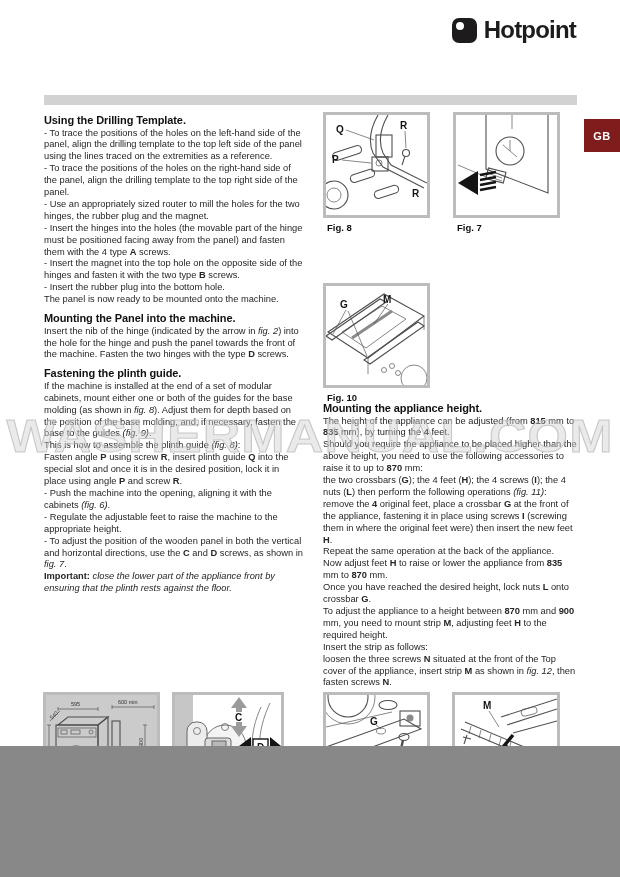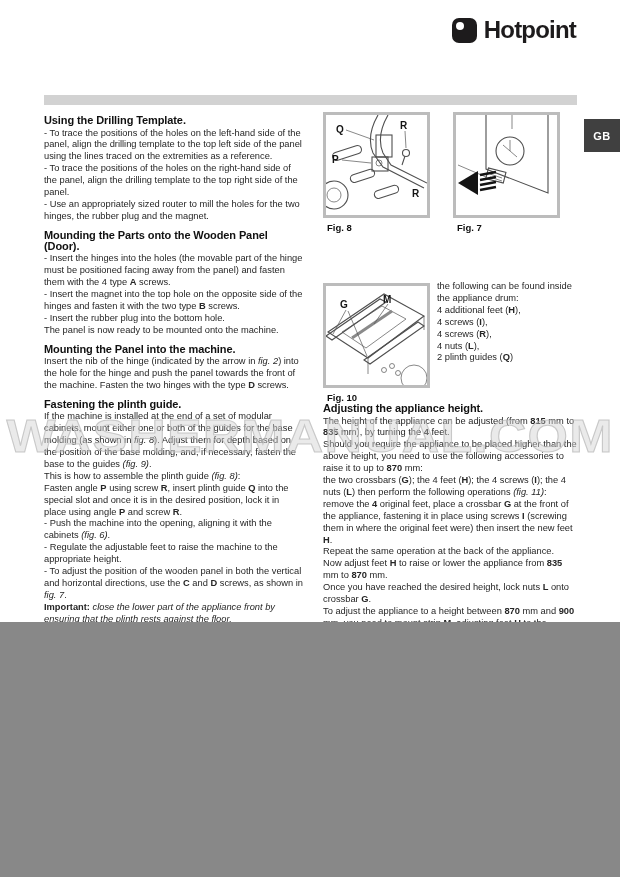--- a/index.html
+++ b/index.html
@@ -1,24 +1,24 @@
 <!DOCTYPE html>
 <html><head>
 <meta charset="utf-8">
 <style>
   html,body{margin:0;padding:0;background:#888;}
-  .page{position:relative;width:620px;height:622px;background:#ffffff;overflow:hidden;
+  .page{position:relative;width:620px;height:746px;background:#ffffff;overflow:hidden;
         font-family:"Liberation Sans",sans-serif;color:#262626;}
   
   .logo{position:absolute;top:16px;right:44px;display:flex;align-items:center;gap:7px;}
   .logo-mark{position:relative;display:inline-block;width:25px;height:25px;background:#1d1b1c;border-radius:7px;}
   .logo-mark .dot{position:absolute;left:4px;top:4px;width:8px;height:8px;background:#fff;border-radius:50%;}
   .logo-text{font-size:24px;font-weight:bold;letter-spacing:-0.8px;color:#1d1b1c;}
   .rule-top{position:absolute;left:44px;top:95px;width:533px;height:10px;background:#d2d2d2;}
-  .gb-tab{position:absolute;left:584px;top:119px;width:36px;height:33px;background:#404040;
+  .gb-tab{position:absolute;left:584px;top:119px;width:36px;height:33px;background:#7f1d1d;
           color:#fff;font-weight:bold;font-size:11px;display:flex;align-items:center;justify-content:center;
           letter-spacing:.5px;}
   
   .tblock{position:absolute;font-size:9.3px;line-height:11.9px;}
   .tblock p{margin:0;white-space:pre-line;}
   .section h3{margin:7px 0 1.5px;font-size:11px;line-height:11px;letter-spacing:-0.1px;color:#111;}
   .tblock .section:first-child h3{margin-top:0;}
   #left-col{left:44px;top:115px;width:259px;}
   #acc-block{left:323px;top:240px;width:256px;}
   #fig10-side{left:437px;top:281px;width:143px;}
@@ -69,21 +69,20 @@
   <div class="watermark">WASHERMANUAL.COM</div>
 
   <div class="tblock" id="left-col">
     <div class="section">
       <h3>Using the Drilling Template.</h3>
       <p>- To trace the positions of the holes on the left-hand side of the panel, align the drilling template to the top left side of the panel using the lines traced on the extremities as a reference.
 - To trace the positions of the holes on the right-hand side of the panel, align the drilling template to the top right side of the panel.
 - Use an appropriately sized router to mill the holes for the two hinges, the rubber plug and the magnet.</p>
     </div>
     <div class="section">
-      <h3>Mounding the Parts onto the Wooden Panel (Door).</h3>
       <p>- Insert the hinges into the holes (the movable part of the hinge must be positioned facing away from the panel) and fasten them with the 4 type <b>A</b> screws.
 - Insert the magnet into the top hole on the opposite side of the hinges and fasten it with the two type <b>B</b> screws.
 - Insert the rubber plug into the bottom hole.
 The panel is now ready to be mounted onto the machine.</p>
     </div>
     <div class="section">
       <h3>Mounting the Panel into the machine.</h3>
       <p>Insert the nib of the hinge (indicated by the arrow in <i>fig. 2</i>) into the hole for the hinge and push the panel towards the front of the machine.  Fasten the two hinges with the type <b>D</b> screws.</p>
     </div>
     <div class="section">
@@ -93,31 +92,23 @@
 Fasten angle <b>P</b> using screw <b>R</b>, insert plinth guide <b>Q</b> into the special slot and once it is in the desired position, lock it in place using angle <b>P</b> and screw <b>R</b>.</p>
     </div>
     <div class="section">
       <p>- Push the machine into the opening, aligning it with the cabinets <i>(fig. 6)</i>.
 - Regulate the adjustable feet to raise the machine to the appropriate height.
 - To adjust the position of the wooden panel in both the vertical and horizontal directions, use the <b>C</b> and <b>D</b> screws, as shown in <i>fig. 7</i>.
 <b>Important:</b> <i>close the lower part of the appliance front by ensuring that the plinth rests against the floor.</i></p>
     </div>
   </div>
 
-  <div class="tblock" id="fig10-side">
-    <p>the following can be found inside the appliance drum:
-4 additional feet (<b>H</b>),
-4 screws (<b>I</b>),
-4 screws (<b>R</b>),
-4 nuts (<b>L</b>),
-2 plinth guides (<b>Q</b>)</p>
-  </div>
   <div class="tblock" id="adj-block">
     <div class="section">
-      <h3>Adjusting the appliance height.</h3>
+      <h3>Mounting the appliance height.</h3>
       <p>The height of the appliance can be adjusted (from <b>815</b> mm to <b>835</b> mm), by turning the <b>4</b> feet.
 Should you require the appliance to be placed higher than the above height, you need to use the following accessories to raise it to up to <b>870</b> mm:
 the two crossbars  (<b>G</b>); the 4 feet (<b>H</b>); the 4 screws (<b>I</b>); the 4 nuts (<b>L</b>) then perform the following operations <i>(fig. 11)</i>:
 remove the <b>4</b> original feet, place a crossbar <b>G</b> at the front of the appliance, fastening it in place using screws <b>I</b> (screwing them in where the original feet were) then insert the new feet <b>H</b>.
 Repeat the same operation at the back of the appliance.
 Now adjust feet <b>H</b> to raise or lower the appliance from <b>835</b> mm to <b>870</b> mm.
 Once you have reached the desired height, lock nuts <b>L</b> onto crossbar <b>G</b>.
 To adjust the appliance to a height between <b>870</b> mm and <b>900</b> mm, you need to mount strip <b>M</b>, adjusting feet <b>H</b> to the required height.
 Insert the strip as follows:
 loosen the three screws <b>N</b> situated at the front of the Top cover of the appliance, insert strip <b>M</b> as shown in <i>fig. 12</i>, then fasten screws <b>N</b>.</p>

